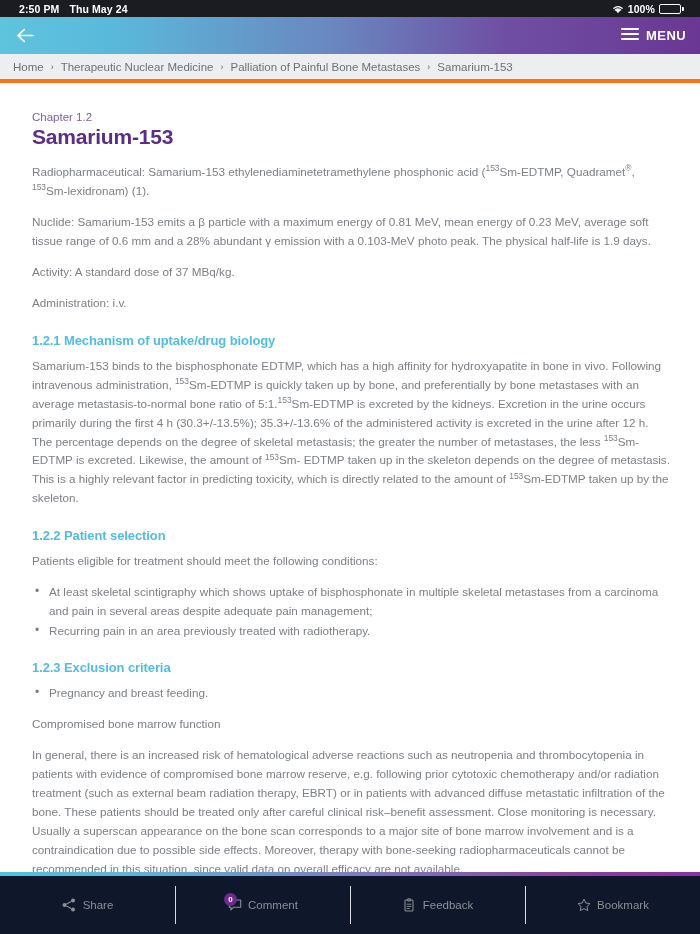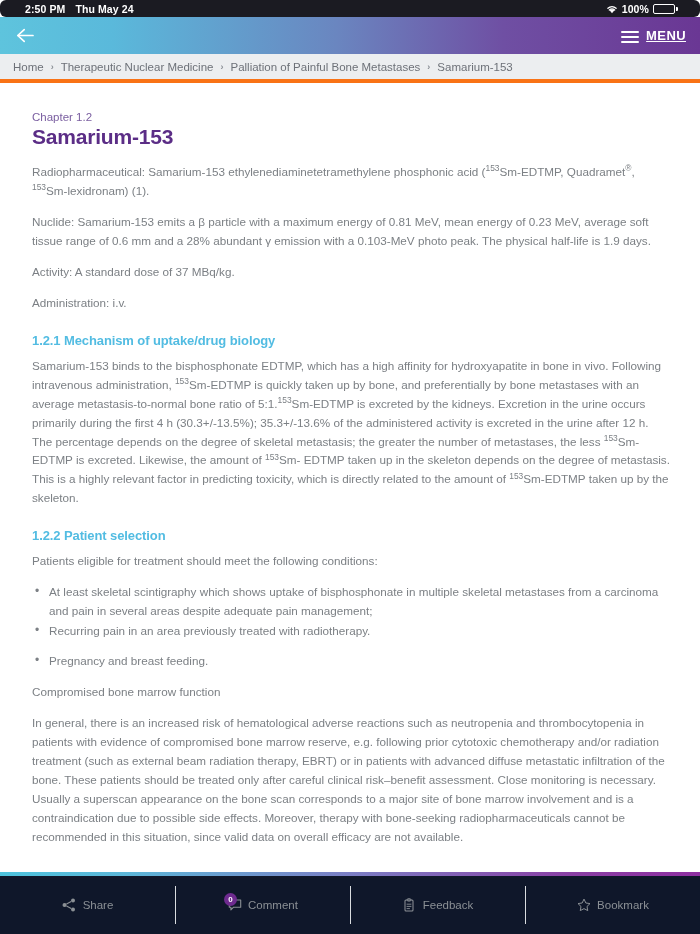--- a/index.html
+++ b/index.html
@@ -21,26 +21,25 @@
     background: #ffffff;
   }
 
   
   .status-bar {
     height: 17px;
     background: #1b1b22;
     color: #ffffff;
     display: flex;
     align-items: center;
-    padding: 0 25px;
+    padding: 0 19px;
     font-size: 10.5px;
     font-weight: bold;
     flex: 0 0 auto;
     letter-spacing: 0.1px;
-    border-radius: 6px;
   }
   .status-left { display: flex; align-items: center; gap: 10px; }
   .status-right { margin-left: auto; display: flex; align-items: center; gap: 4px; }
 
   .wifi-icon { width: 12px; height: 10px; position: relative; display: inline-block; }
   .wifi-icon svg { display: block; }
 
   .battery-icon {
     width: 22px; height: 10px;
     border: 1.3px solid #ffffff;
@@ -69,25 +68,24 @@
     flex: 0 0 auto;
   }
   .back-btn {
     width: 22px; height: 22px;
     display: flex; align-items: center; justify-content: center;
     cursor: pointer;
   }
   .menu-btn {
     margin-left: auto;
     display: flex;
-    align-items: flex-end;
+    align-items: flex-start;
     gap: 7px;
     cursor: pointer;
     color: #ffffff;
-    text-decoration: underline;
   }
   .hamburger { display: flex; flex-direction: column; gap: 3px; width: 18px; }
   .hamburger span { display: block; height: 2px; background: #ffffff; border-radius: 1px; }
   .menu-label {
     font-size: 13px;
     font-weight: bold;
     letter-spacing: 0.4px;
     color: #ffffff;
   }
 
@@ -291,20 +289,21 @@
         <p class="body-text">Activity: A standard dose of 37 MBq/kg.</p>
         <p class="body-text">Administration: i.v.</p>
         <h3 class="section-heading">1.2.1 Mechanism of uptake/drug biology</h3>
         <p class="body-text">Samarium-153 binds to the bisphosphonate EDTMP, which has a high affinity for hydroxyapatite in bone in vivo. Following intravenous administration, <sup>153</sup>Sm-EDTMP is quickly taken up by bone, and preferentially by bone metastases with an average metastasis-to-normal bone ratio of 5:1.<sup>153</sup>Sm-EDTMP is excreted by the kidneys. Excretion in the urine occurs primarily during the first 4 h (30.3+/-13.5%); 35.3+/-13.6% of the administered activity is excreted in the urine after 12 h. The percentage depends on the degree of skeletal metastasis; the greater the number of metastases, the less <sup>153</sup>Sm-EDTMP is excreted. Likewise, the amount of <sup>153</sup>Sm- EDTMP taken up in the skeleton depends on the degree of metastasis. This is a highly relevant factor in predicting toxicity, which is directly related to the amount of <sup>153</sup>Sm-EDTMP taken up by the skeleton.</p>
         <h3 class="section-heading">1.2.2 Patient selection</h3>
         <p class="body-text">Patients eligible for treatment should meet the following conditions:</p>
         <ul class="bullets">
           <li>At least skeletal scintigraphy which shows uptake of bisphosphonate in multiple skeletal metastases from a carcinoma and pain in several areas despite adequate pain management;</li>
           <li>Recurring pain in an area previously treated with radiotherapy.</li>
         </ul>
+        <h3 class="section-heading">1.2.3 Exclusion criteria</h3>
         <ul class="bullets">
           <li>Pregnancy and breast feeding.</li>
         </ul>
         <p class="body-text">Compromised bone marrow function</p>
         <p class="body-text">In general, there is an increased risk of hematological adverse reactions such as neutropenia and thrombocytopenia in patients with evidence of compromised bone marrow reserve, e.g. following prior cytotoxic chemotherapy and/or radiation treatment (such as external beam radiation therapy, EBRT) or in patients with advanced diffuse metastatic infiltration of the bone. These patients should be treated only after careful clinical risk–benefit assessment. Close monitoring is necessary. Usually a superscan appearance on the bone scan corresponds to a major site of bone marrow involvement and is a contraindication due to possible side effects. Moreover, therapy with bone-seeking radiopharmaceuticals cannot be recommended in this situation, since valid data on overall efficacy are not available.</p>
       </div>
   </div>
 
   <div class="toolbar-wrap">
     <div class="toolbar-gradient"></div>

